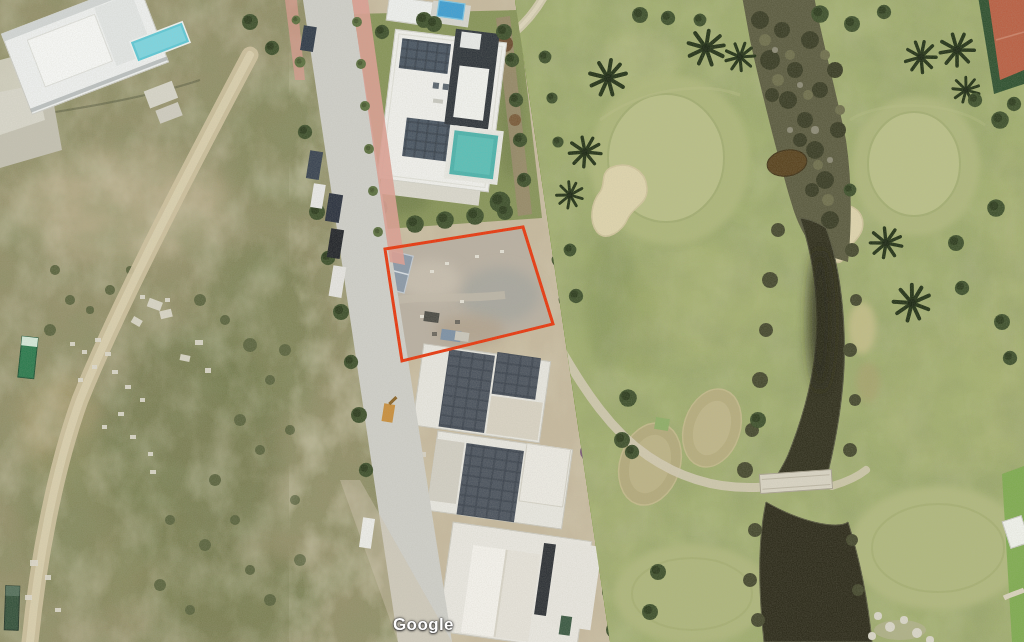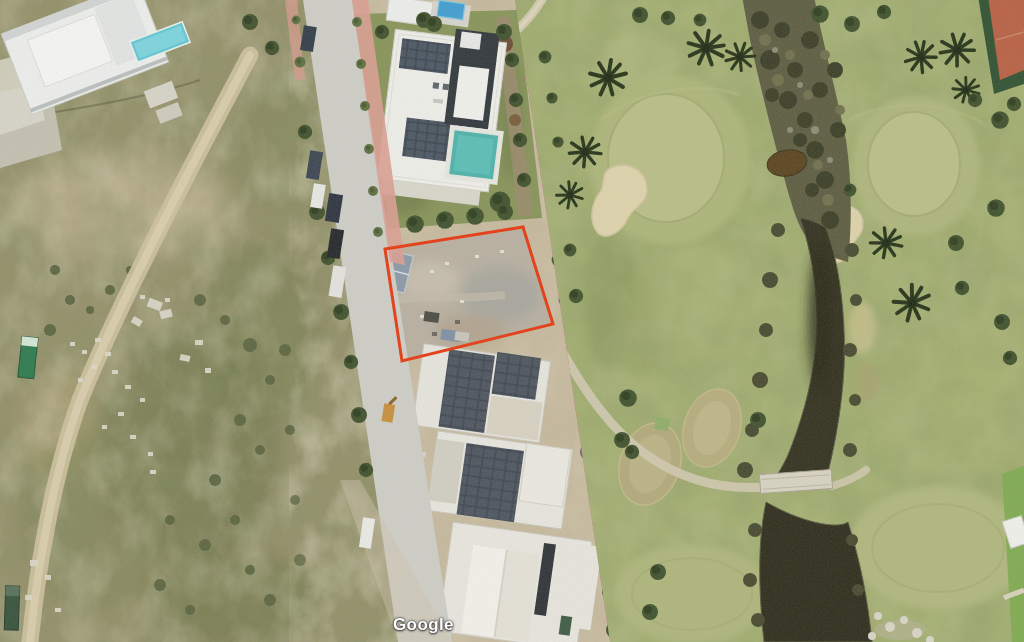--- a/index.html
+++ b/index.html
@@ -1,16 +1,16 @@
 <!DOCTYPE html>
 <html><head>
 <meta charset="utf-8">
 <style>
   html,body{margin:0;padding:0;background:#888;}
-  .stage{position:relative;width:1024px;height:642px;overflow:hidden;background:#ec4899;
+  .stage{position:relative;width:1024px;height:642px;overflow:hidden;background:#4d7c0f;
          font-family:"Liberation Sans",sans-serif;text-align:right;}
   .stage svg{display:block;width:1024px;height:642px;filter:blur(.4px);}
   .watermark{position:absolute;left:393px;top:615px;font-size:17px;font-weight:700;
              color:#fff;letter-spacing:.4px;
              text-shadow:0 0 3px rgba(50,50,50,.95),0 1px 2px rgba(40,40,40,.85),0 0 1px rgba(0,0,0,.9);}
 </style>
 </head>
 <body>
 
 <div class="stage">

